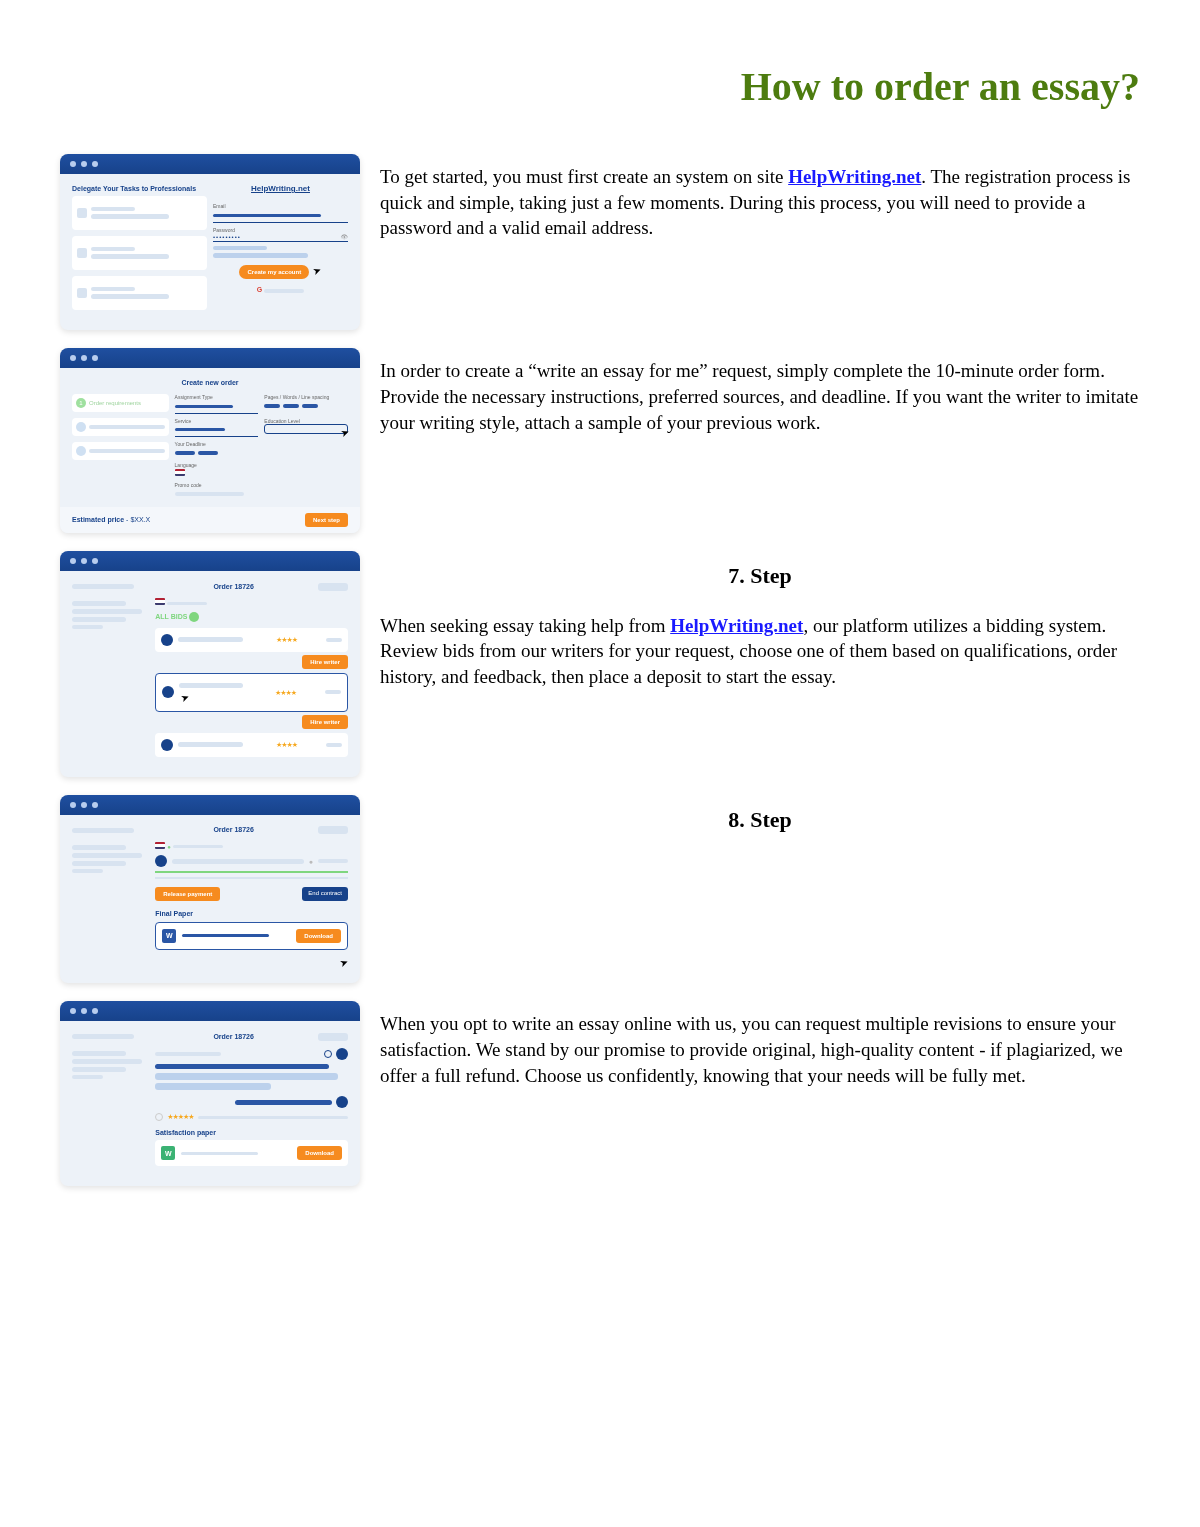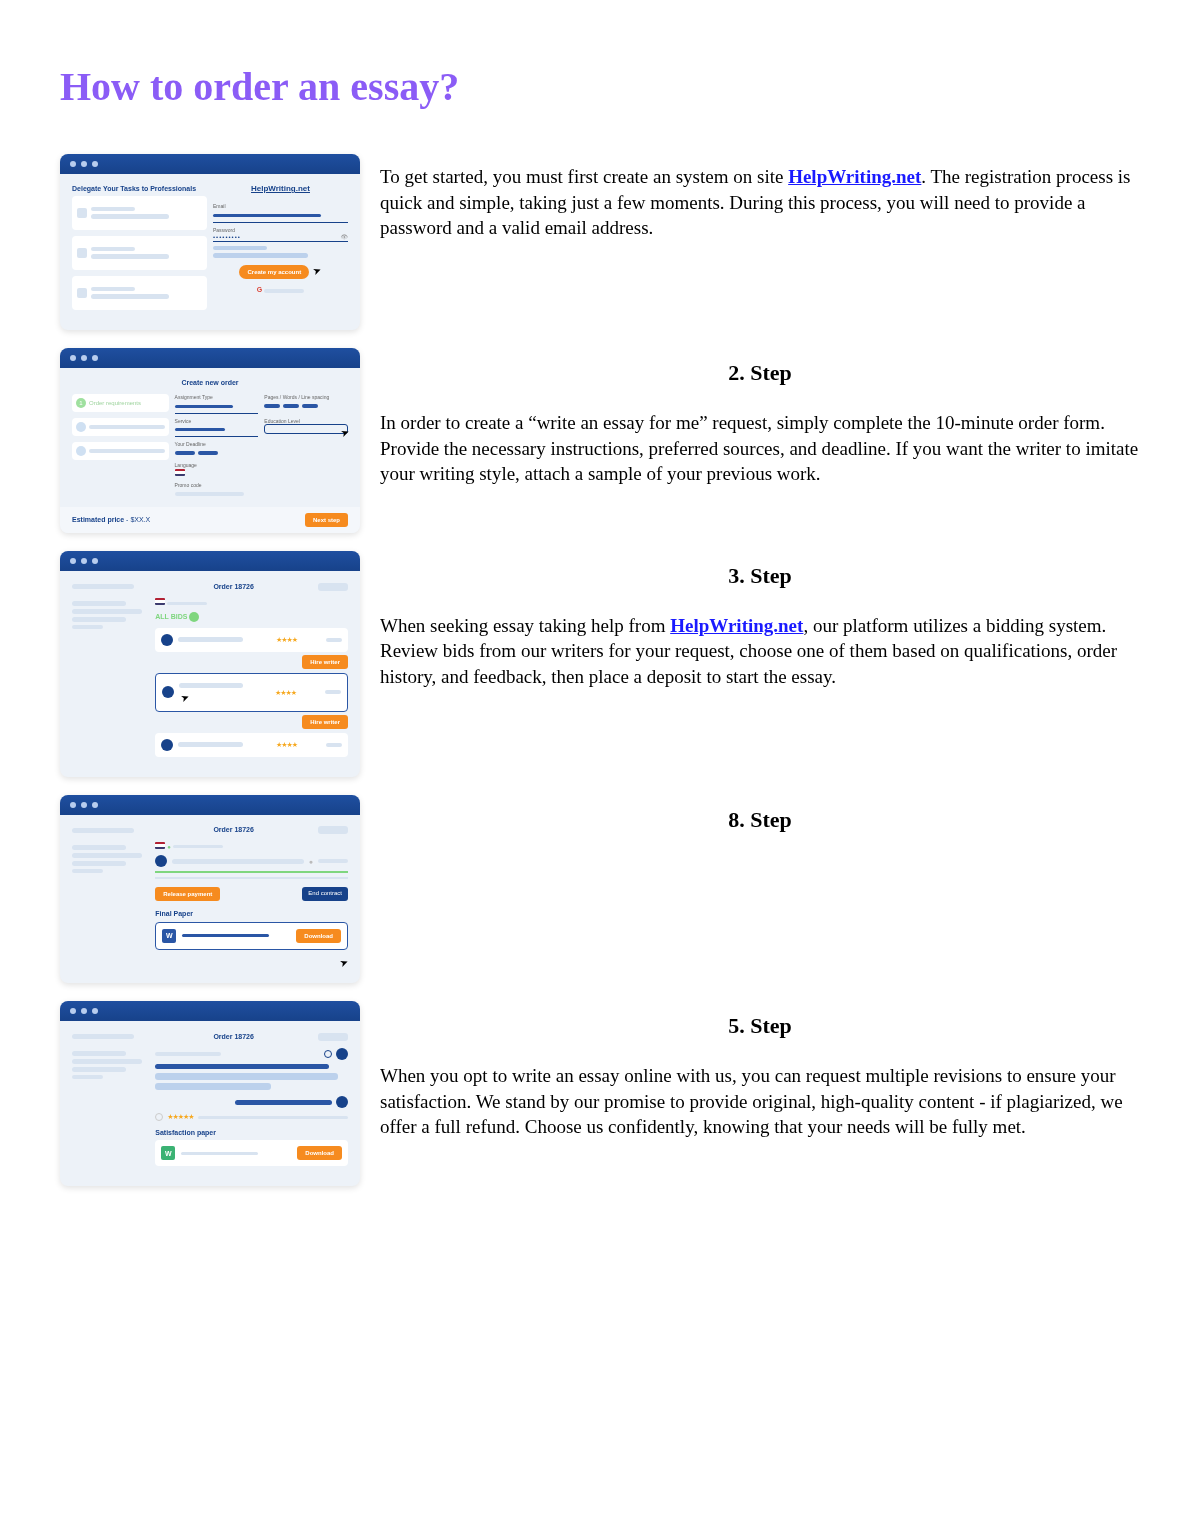--- a/index.html
+++ b/index.html
@@ -6,24 +6,24 @@
   body {
     font-family: "Times New Roman", Times, serif;
     background: #fff;
     width: 1200px;
     padding: 50px 60px;
     color: #000;
     font-size: 19px;
     line-height: 1.35;
   }
   .page-title {
-    color: #8b5cf6;
+    color: #4d7c0f;
     font-weight: bold;
     font-size: 40px;
-    text-align: left;
+    text-align: right;
     margin: 10px 0 40px 0;
   }
   .step-row {
     display: flex;
     align-items: flex-start;
     gap: 20px;
     margin-bottom: 10px;
   }
   .thumb-col {
     width: 300px;
@@ -304,21 +304,20 @@
         <div class="footer-bar">
           <span>
             <b>Estimated price</b> - <span>$XX.X</span>
           </span>
           <span class="orange-btn" style="border-radius:3px;">Next step</span>
         </div>
       </div>
     </div>
   </div>
   <div class="text-col">
-    <div class="step-heading">2. Step</div>
     <p class="step-body">
       <span>In order to create a “write an essay for me” request, simply complete the 10-minute order form. Provide the necessary instructions, preferred sources, and deadline. If you want the writer to imitate your writing style, attach a sample of your previous work.</span>
     </p>
   </div>
 </div>
 
 <div class="step-row">
   <div class="thumb-col">
     <div class="mock-window">
       <div class="mock-titlebar">
@@ -376,21 +375,21 @@
               <div style="width:40px;text-align:right;">
                   <div class="skeleton sm" style="margin-left:auto"></div>
                 </div>
             </div>
           </div>
         </div>
       </div>
     </div>
   </div>
   <div class="text-col">
-    <div class="step-heading">3. Step</div>
+    <div class="step-heading">7. Step</div>
     <p class="step-body">
       <span>When seeking essay taking help from </span><a href="#">HelpWriting.net</a><span>, our platform utilizes a bidding system. Review bids from our writers for your request, choose one of them based on qualifications, order history, and feedback, then place a deposit to start the essay.</span>
     </p>
   </div>
 </div>
 
 <div class="step-row">
   <div class="thumb-col">
     <div class="mock-window">
       <div class="mock-titlebar">
@@ -498,18 +497,17 @@
                   <div class="skeleton" style="width:70%;height:3px;"></div>
                 </div>
               <span class="orange-btn" style="border-radius:3px;">Download</span>
             </div>
           </div>
         </div>
       </div>
     </div>
   </div>
   <div class="text-col">
-    <div class="step-heading">5. Step</div>
     <p class="step-body">
       <span>When you opt to write an essay online with us, you can request multiple revisions to ensure your satisfaction. We stand by our promise to provide original, high-quality content - if plagiarized, we offer a full refund. Choose us confidently, knowing that your needs will be fully met.</span>
     </p>
   </div>
 </div>
 
 </body></html>

